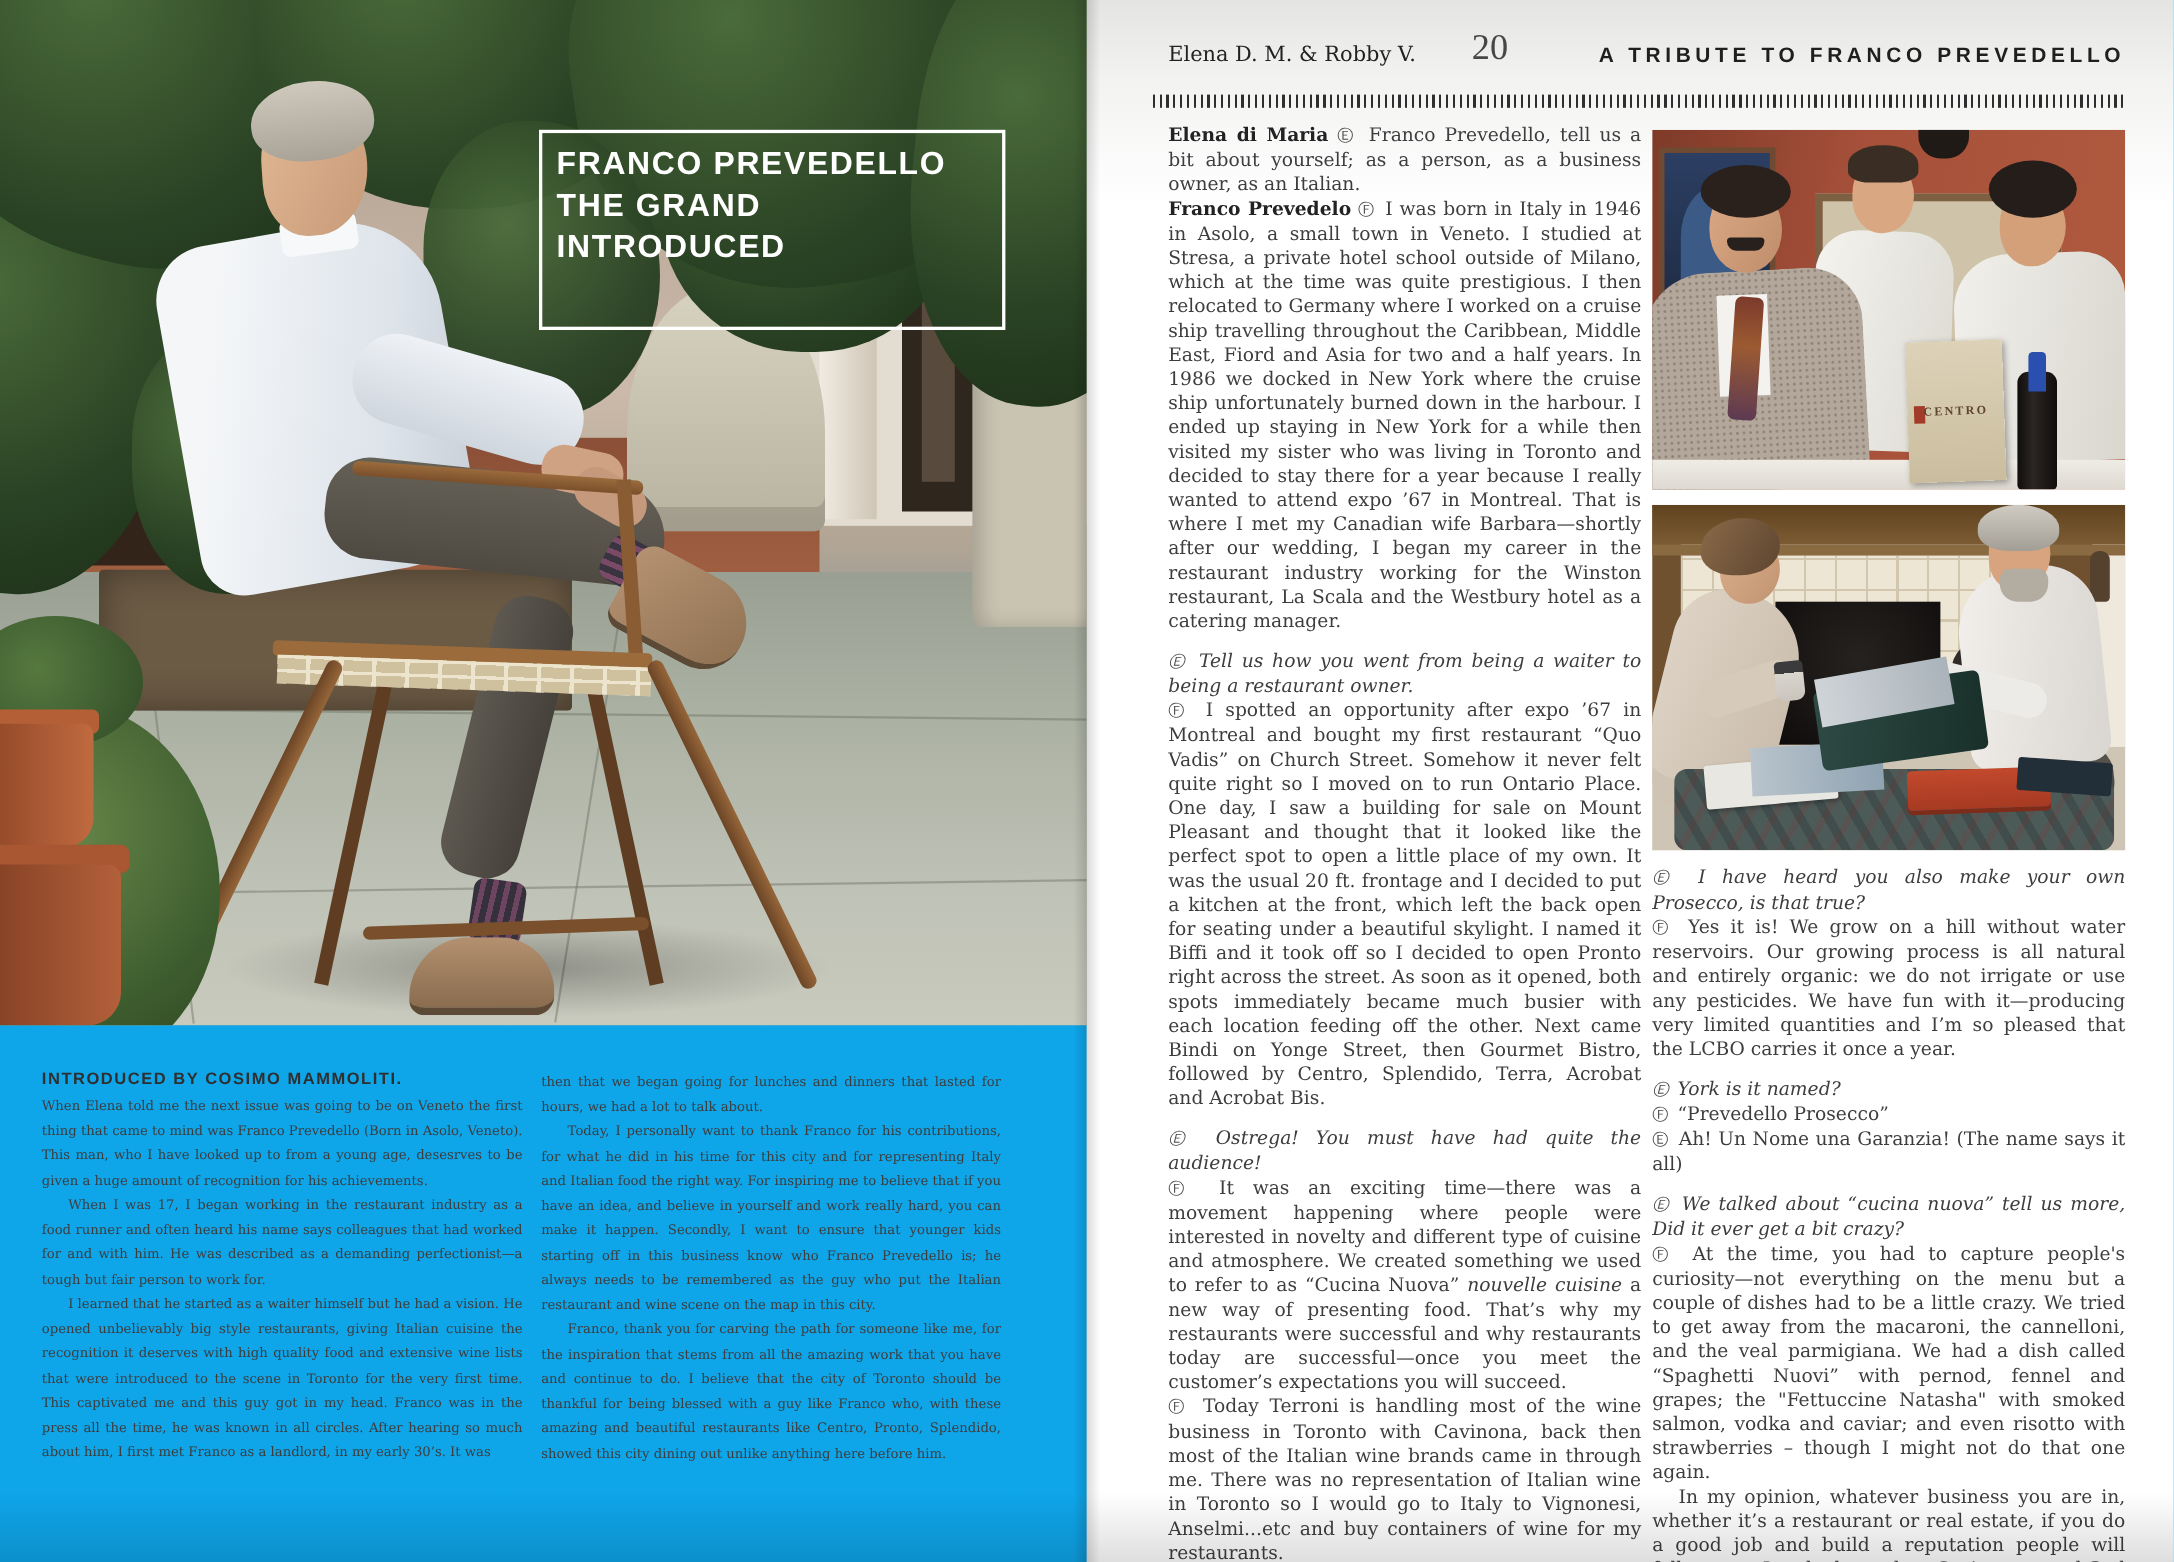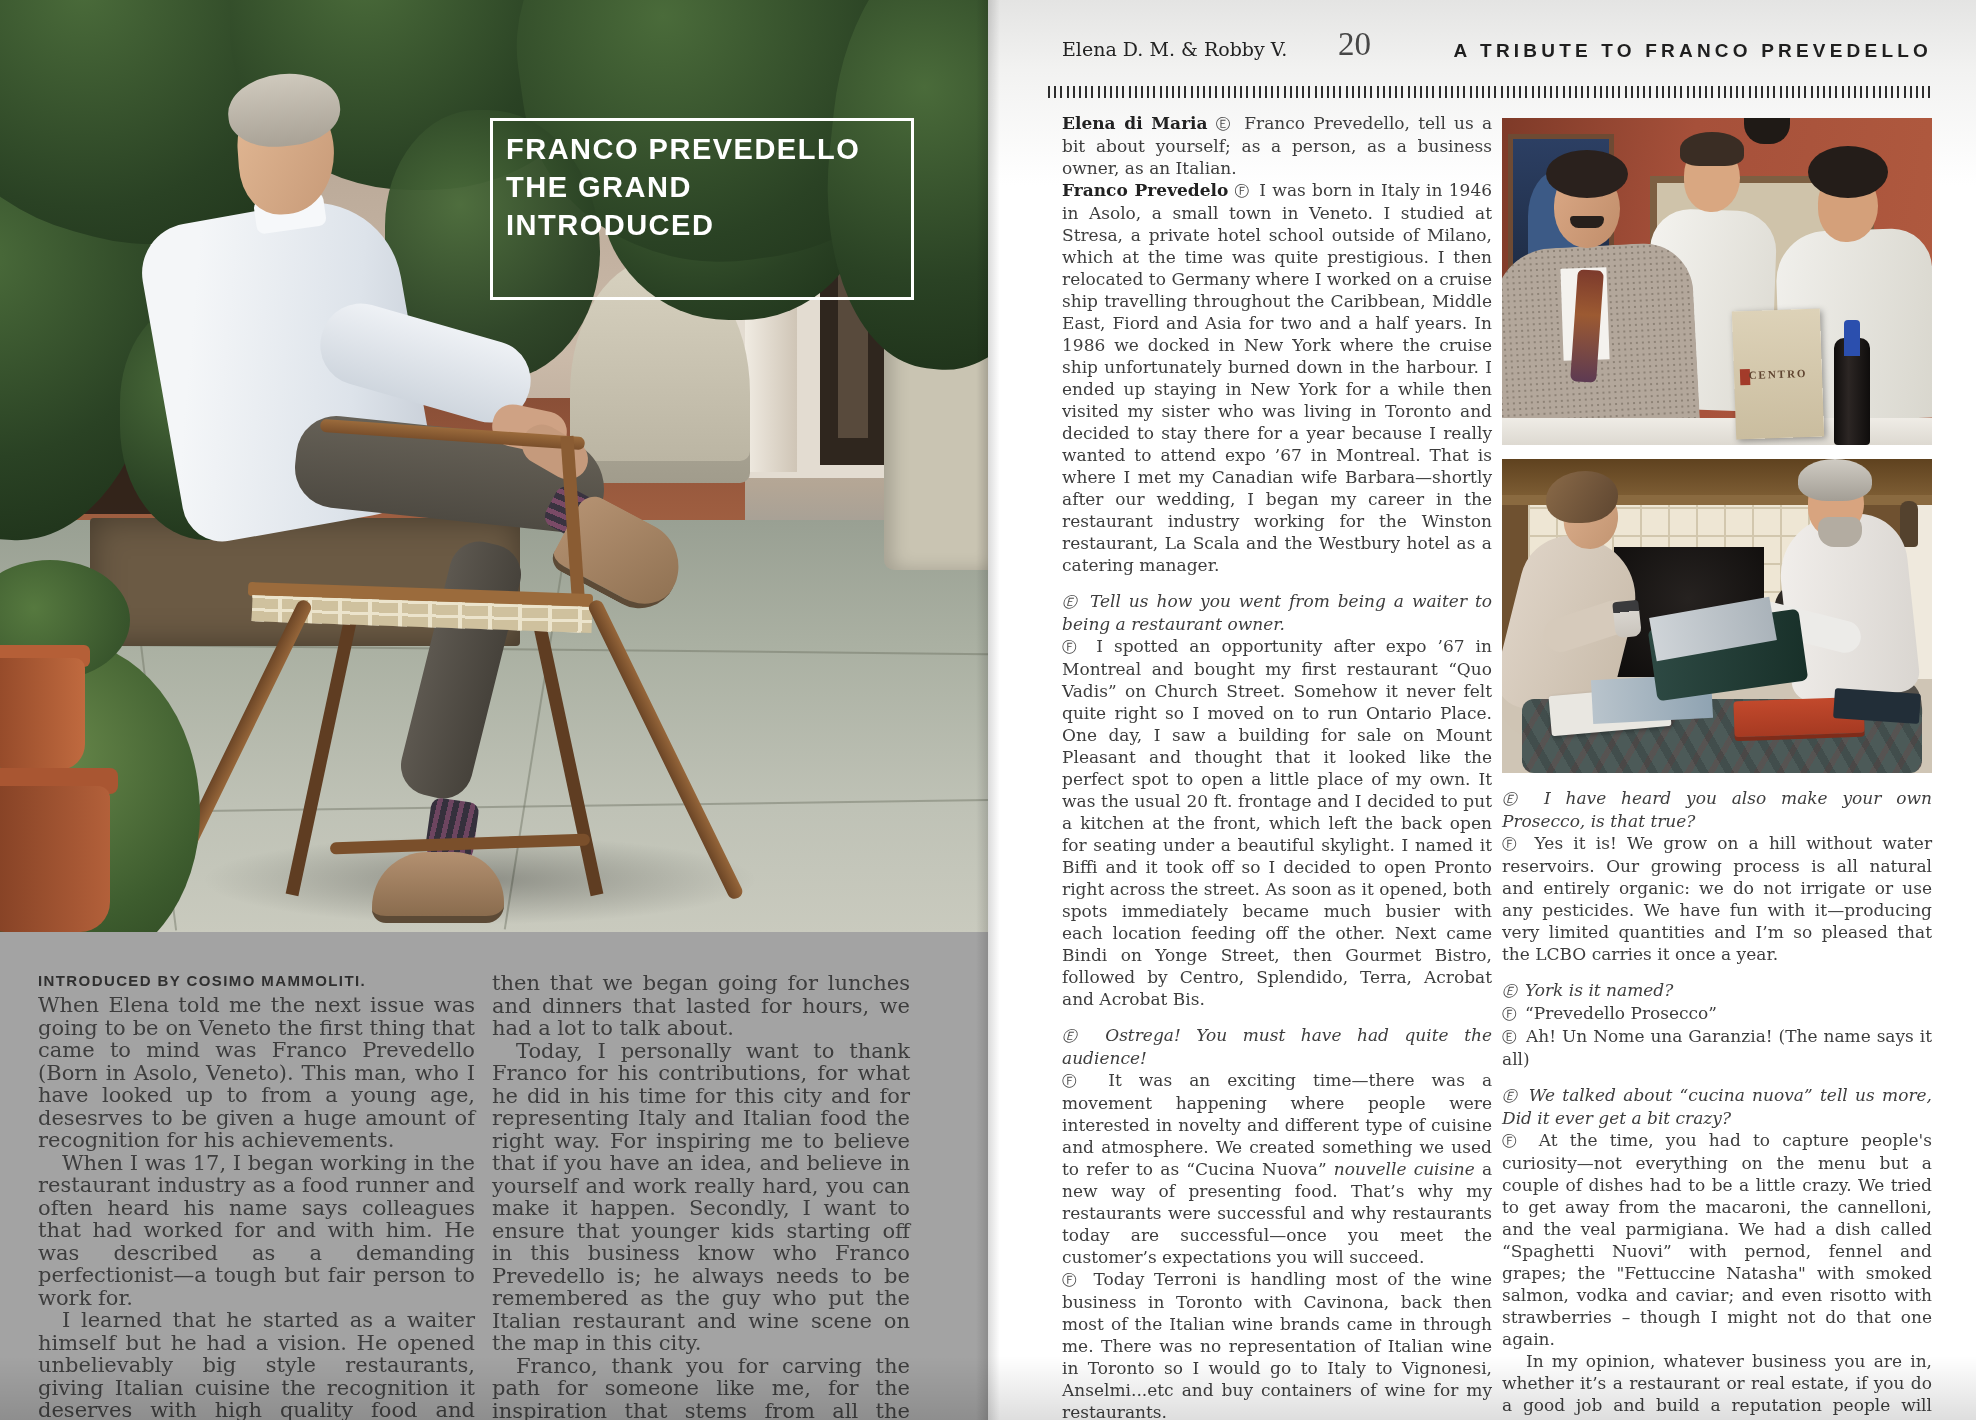--- a/index.html
+++ b/index.html
@@ -1,21 +1,21 @@
 <!DOCTYPE html>
 <html><head>
 <meta charset="utf-8">
 <style>
   html,body{margin:0;padding:0;}
   body{width:1976px;height:1420px;position:relative;background:#ffffff;
        font-family:"DejaVu Serif", serif;color:#3d3d3d;overflow:hidden;}
   .ab{position:absolute;}
 
   
-  .left-page{left:0;top:0;width:988px;height:1420px;background:#a3a3a3;}
+  .left-page{left:0;top:0;width:988px;height:1420px;background:#0ea5e9;}
   .photo-left{left:0;top:0;width:988px;height:932px;overflow:hidden;background:#c3b2a2;}
 
   .ph-wall{left:0;top:0;width:988px;height:932px;
     background:linear-gradient(180deg,#75655a 0%,#b7a695 13%,#cbbaa9 38%,#b4a695 52%,#a8a196 56%);}
   .ph-building{left:735px;top:0;width:253px;height:478px;background:#e3dcd1;}
   .ph-pillar{left:745px;top:0;width:52px;height:472px;background:linear-gradient(90deg,#f0ebe2,#cfc5b6);}
   .ph-door{left:820px;top:35px;width:92px;height:430px;background:#2f261e;}
   .ph-doorpanel{left:838px;top:62px;width:30px;height:376px;background:#584a3c;}
   .ph-redfloor{left:0;top:398px;width:745px;height:128px;background:linear-gradient(180deg,#8a4f37,#a05f41);}
   .ph-bench{left:0;top:402px;width:158px;height:112px;background:#241c16;opacity:.88;border-radius:8px 14px 4px 4px;}
@@ -103,21 +103,21 @@
   .title-box{left:490px;top:118px;width:418px;height:176px;border:3px solid #ffffff;z-index:30;}
   .title-text{left:506px;top:130px;width:400px;z-index:31;color:#ffffff;
     font-family:"Liberation Sans", sans-serif;font-weight:bold;font-size:29px;
     letter-spacing:1.5px;line-height:38px;}
 
   .left-text{left:38px;top:972px;width:872px;display:flex;gap:17px;}
   .lt-col1{width:437px;}
   .lt-col2{width:418px;}
   .intro-heading{font-family:"Liberation Sans", sans-serif;font-weight:bold;font-size:15px;
     letter-spacing:1.4px;color:#2f2f2f;margin:0 0 5px 0;}
-  .bp{margin:0;font-size:21px;line-height:22.5px;text-align:justify;color:#3d3d3d;}
+  .bp{margin:0;font-size:12px;line-height:22.5px;text-align:justify;color:#3d3d3d;}
   .ind{text-indent:24px;}
   .g{margin-top:14px;font-style:italic;}
   .it{font-style:italic;}
 
   
   .right-page{left:988px;top:0;width:988px;height:1420px;
     background:linear-gradient(180deg,#e4e4e3 0,#f2f2f1 70px,#ffffff 185px);}
   .rp-author{left:74px;top:38px;font-size:19px;color:#222222;}
   .rp-number{left:350px;top:26px;font-size:33px;color:#474747;font-family:"Liberation Serif", serif;font-weight:normal;}
   .rp-title{right:44px;top:40px;font-family:"Liberation Sans", sans-serif;font-weight:bold;

